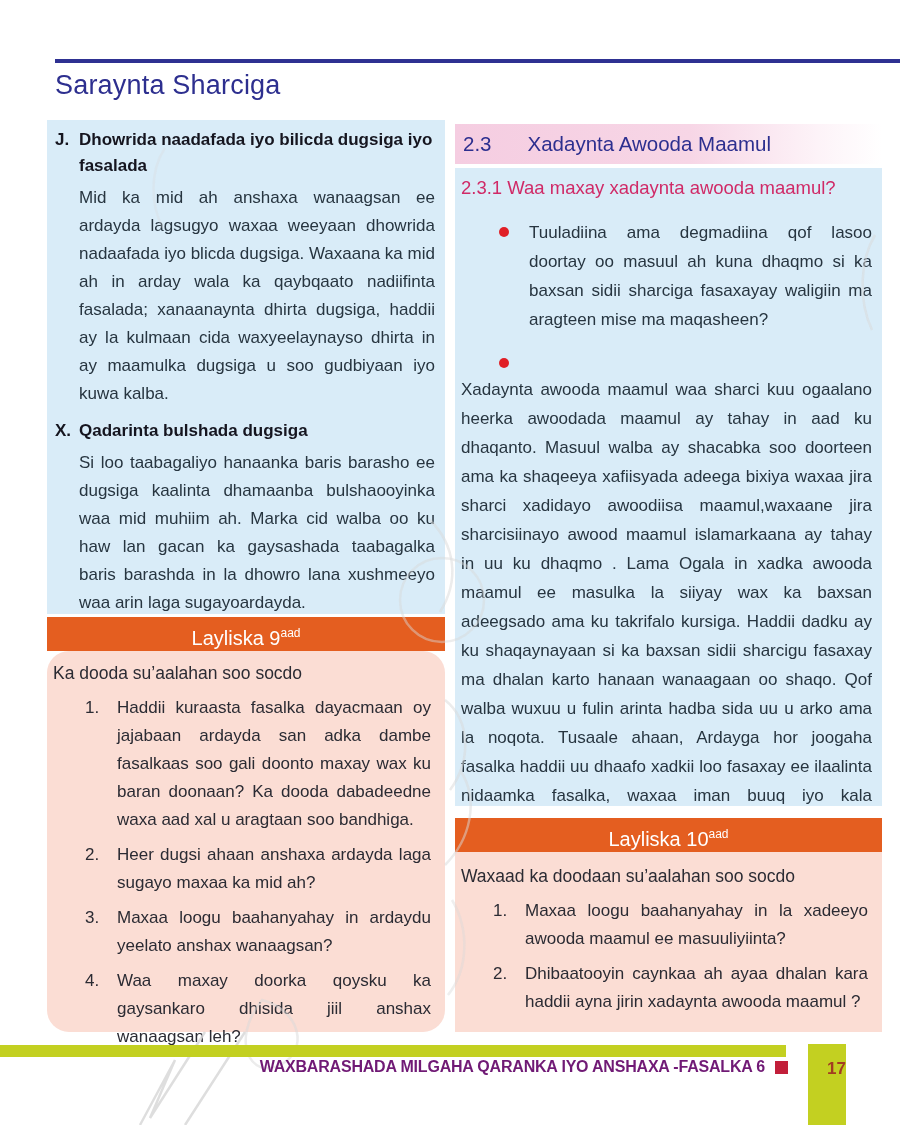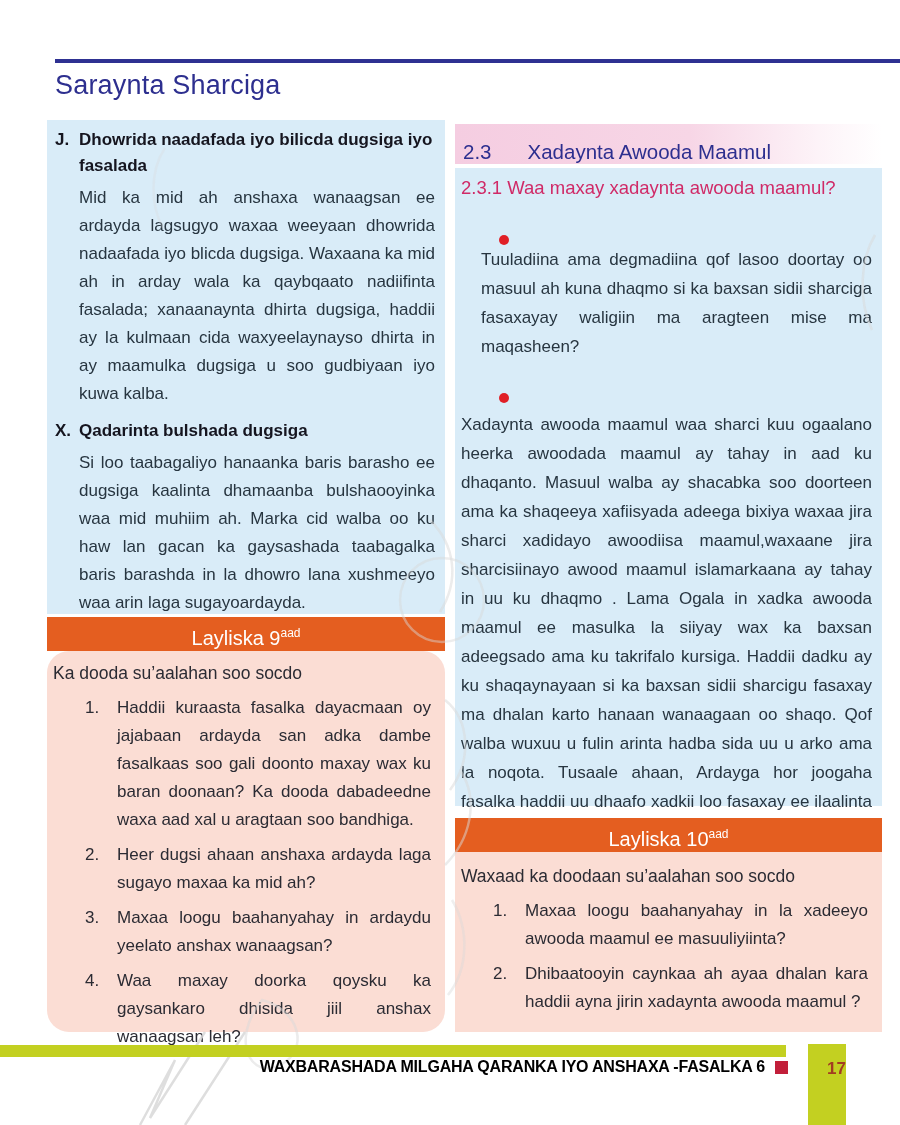--- a/index.html
+++ b/index.html
@@ -30,36 +30,36 @@
   .rbox-pink{position:absolute;left:455px;top:852px;width:427px;height:180px;
     background:#fbddd4;box-sizing:border-box;padding:10px 10px 0 6px;}
   .ex-intro{font-size:17.5px;line-height:28px;color:#2b2b33;}
   .qitem{display:flex;margin-top:7px;}
   .qnum{width:32px;flex:none;text-align:left;margin-left:32px;font-size:17px;line-height:28px;color:#2b2b33;}
   .qtext{flex:1;font-size:17px;line-height:28px;text-align:justify;color:#2b2b33;padding-right:4px;}
 
   
   .rheader{position:absolute;left:455px;top:124px;width:427px;height:40px;
     background:linear-gradient(to right,#f5cde1 0%,#f7d6e6 55%,#fdf3f8 85%,#ffffff 100%);
-    display:flex;align-items:flex-end;color:#2d2f8f;font-size:20.5px;}
+    display:flex;align-items:center;color:#2d2f8f;font-size:20.5px;}
   .rheader .num{margin-left:8px;}
   .rheader .ttl{margin-left:36px;}
   .rbox-blue{position:absolute;left:455px;top:168px;width:427px;height:638px;
     background:#d9ecf8;box-sizing:border-box;padding:5px 8px 0 6px;}
   .sub-title{color:#d02a67;font-size:18.5px;line-height:30px;}
-  .bullet-row{display:flex;margin-top:23px;flex-direction:column;}
+  .bullet-row{display:flex;margin-top:15px;}
   .bullet-dot{flex:none;width:10px;height:10px;border-radius:50%;background:#e01f26;margin:9px 0 0 38px;}
   .bullet-text{flex:1;margin-left:20px;font-size:17px;line-height:29px;text-align:justify;color:#273540;padding-right:2px;}
   .rbody{margin-top:7px;font-size:17px;line-height:29px;text-align:justify;color:#273540;padding-right:2px;}
 
   
   .foot-bar{position:absolute;left:0;top:1045px;width:786px;height:12px;background:#c3d021;}
   .foot-vert{position:absolute;left:808px;top:1044px;width:38px;height:81px;background:#c3d021;}
   .foot-row{position:absolute;left:0;top:1058px;width:788px;display:flex;justify-content:flex-end;align-items:center;gap:10px;}
-  .foot-text{color:#000000;font-size:16px;font-weight:bold;letter-spacing:-0.2px;}
+  .foot-text{color:#701a75;font-size:16px;font-weight:bold;letter-spacing:-0.2px;}
   .foot-square{width:13px;height:13px;background:#c21f3a;flex:none;}
   .page-num{display:block;margin-top:15px;text-align:right;color:#a23c22;font-size:17px;font-weight:bold;}
 
   .watermark{position:absolute;left:0;top:0;pointer-events:none;}
 </style>
 </head>
 <body>
 
 <div class="page">
 

